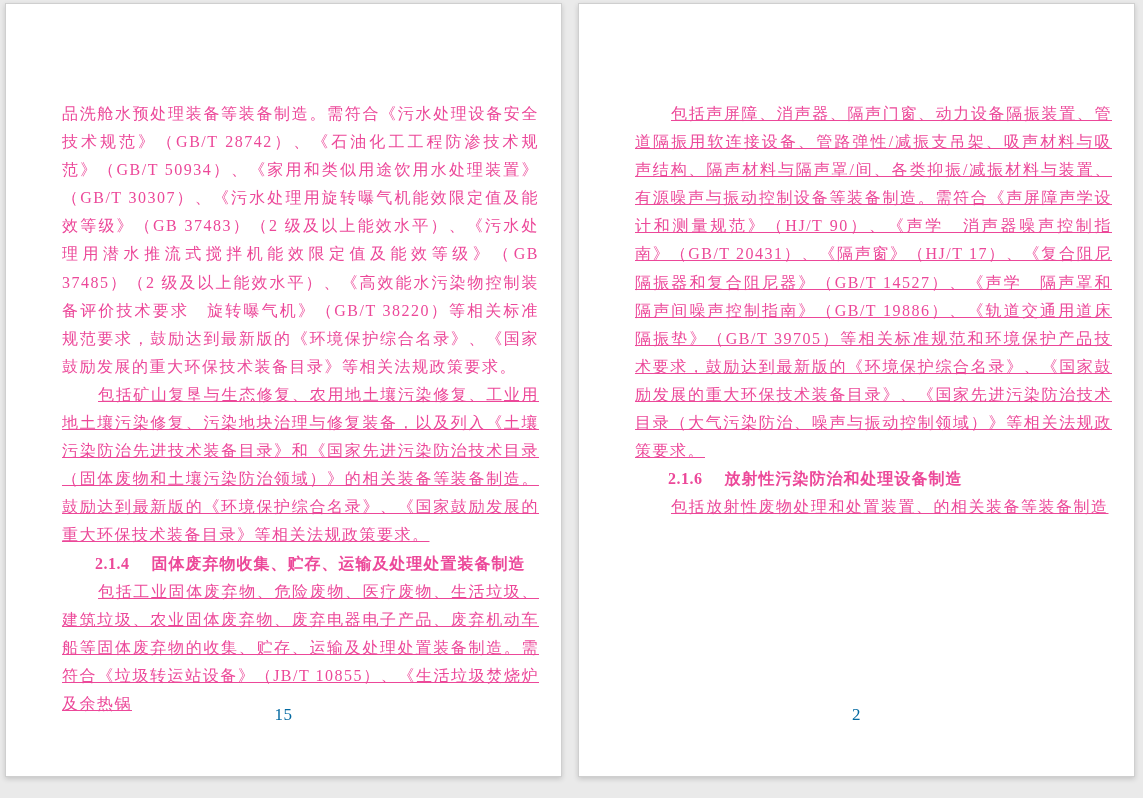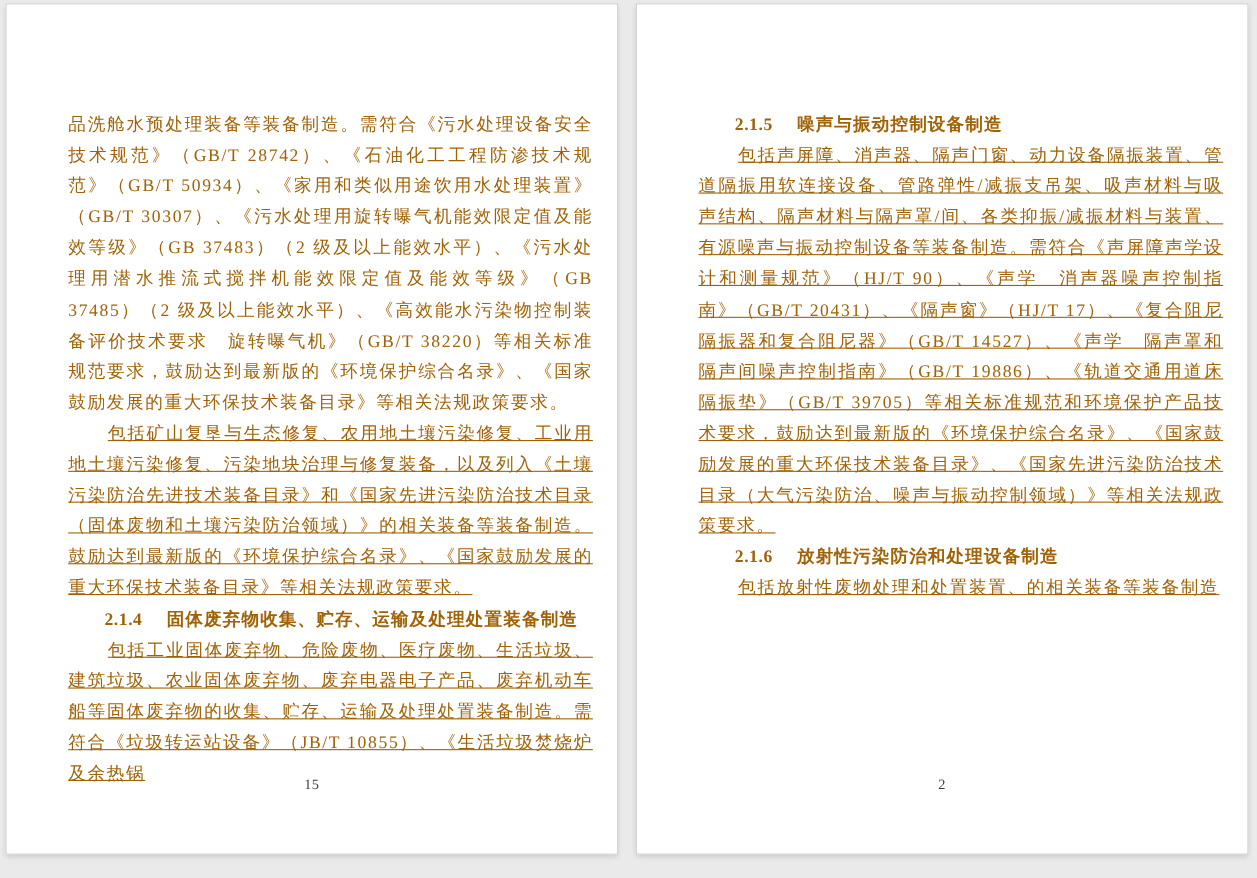--- a/index.html
+++ b/index.html
@@ -27,21 +27,21 @@
     background: #ffffff;
     border: 1px solid #cfcfcf;
     box-shadow: 0 2px 5px rgba(0,0,0,0.16);
     flex: 0 0 auto;
   }
   .page-body {
     position: absolute;
     top: 96px;
     left: 56px;
     right: 22px;
-    color: #a16207;
+    color: #ec4899;
   }
   .para {
     font-size: 16px;
     line-height: 28.1px;
     letter-spacing: 1.5px;
     text-align: justify;
     text-justify: inter-character;
     margin: 0;
   }
   .para.indent { text-indent: 36px; text-decoration: underline; }
@@ -54,40 +54,39 @@
     white-space: nowrap;
     margin: 0;
   }
   .heading .hnum { margin-right: 22px; letter-spacing: 0.5px; }
   .page-number {
     position: absolute;
     top: 701px;
     left: 0;
     width: 100%;
     text-align: center;
-    font-size: 13px;
-    color: #404040;
+    font-size: 17px;
+    color: #0369a1;
     letter-spacing: 0.5px;
   }
 </style>
 </head>
 <body>
 
 <div class="canvas">
   <div class="page">
     <div class="page-body">
         <div class="para">品洗舱水预处理装备等装备制造。需符合《污水处理设备安全技术规范》（GB/T 28742）、《石油化工工程防渗技术规范》（GB/T 50934）、《家用和类似用途饮用水处理装置》（GB/T 30307）、《污水处理用旋转曝气机能效限定值及能效等级》（GB 37483）（2 级及以上能效水平）、《污水处理用潜水推流式搅拌机能效限定值及能效等级》（GB 37485）（2 级及以上能效水平）、《高效能水污染物控制装备评价技术要求　旋转曝气机》（GB/T 38220）等相关标准规范要求，鼓励达到最新版的《环境保护综合名录》、《国家鼓励发展的重大环保技术装备目录》等相关法规政策要求。</div>
         <div class="para indent">包括矿山复垦与生态修复、农用地土壤污染修复、工业用地土壤污染修复、污染地块治理与修复装备，以及列入《土壤污染防治先进技术装备目录》和《国家先进污染防治技术目录（固体废物和土壤污染防治领域）》的相关装备等装备制造。鼓励达到最新版的《环境保护综合名录》、《国家鼓励发展的重大环保技术装备目录》等相关法规政策要求。</div>
         <div class="heading"><span class="hnum">2.1.4</span><span>固体废弃物收集、贮存、运输及处理处置装备制造</span></div>
         <div class="para indent">包括工业固体废弃物、危险废物、医疗废物、生活垃圾、建筑垃圾、农业固体废弃物、废弃电器电子产品、废弃机动车船等固体废弃物的收集、贮存、运输及处理处置装备制造。需符合《垃圾转运站设备》（JB/T 10855）、《生活垃圾焚烧炉及余热锅</div>
       </div>
     <div class="page-number">15</div>
   </div>
   <div class="page">
     <div class="page-body">
-        <div class="heading"><span class="hnum">2.1.5</span><span>噪声与振动控制设备制造</span></div>
         <div class="para indent">包括声屏障、消声器、隔声门窗、动力设备隔振装置、管道隔振用软连接设备、管路弹性/减振支吊架、吸声材料与吸声结构、隔声材料与隔声罩/间、各类抑振/减振材料与装置、有源噪声与振动控制设备等装备制造。需符合《声屏障声学设计和测量规范》（HJ/T 90）、《声学　消声器噪声控制指南》（GB/T 20431）、《隔声窗》（HJ/T 17）、《复合阻尼隔振器和复合阻尼器》（GB/T 14527）、《声学　隔声罩和隔声间噪声控制指南》（GB/T 19886）、《轨道交通用道床隔振垫》（GB/T 39705）等相关标准规范和环境保护产品技术要求，鼓励达到最新版的《环境保护综合名录》、《国家鼓励发展的重大环保技术装备目录》、《国家先进污染防治技术目录（大气污染防治、噪声与振动控制领域）》等相关法规政策要求。</div>
         <div class="heading"><span class="hnum">2.1.6</span><span>放射性污染防治和处理设备制造</span></div>
         <div class="para indent">包括放射性废物处理和处置装置、的相关装备等装备制造</div>
       </div>
     <div class="page-number">2</div>
   </div>
 </div>
 
 </body></html>

